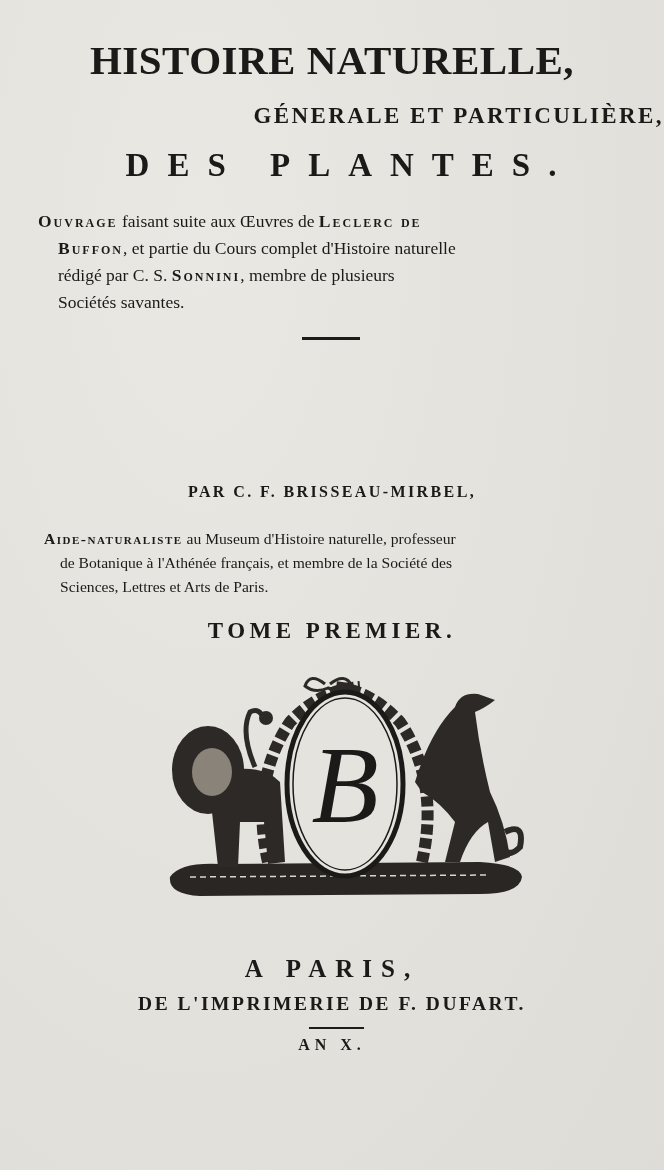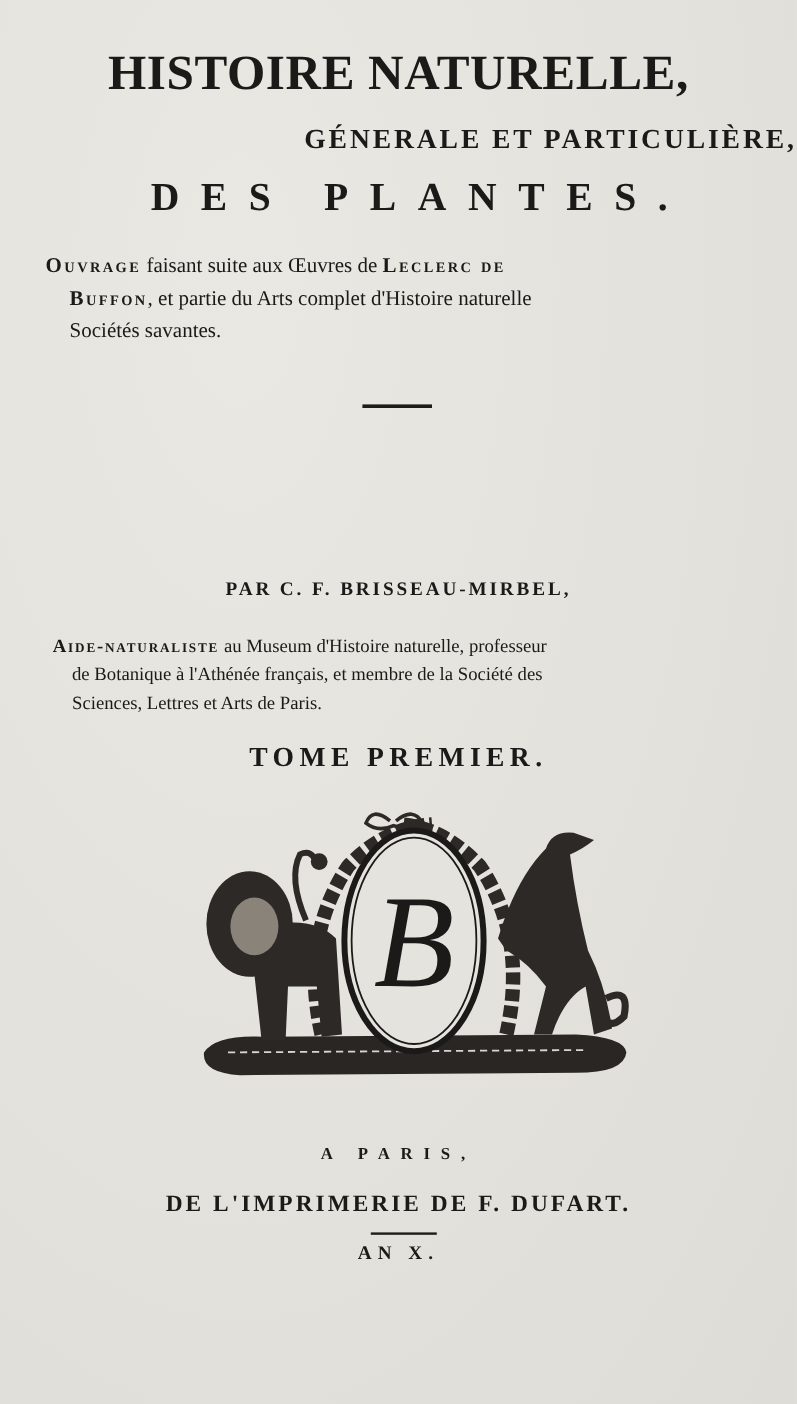--- a/index.html
+++ b/index.html
@@ -20,36 +20,37 @@
     .para .indent { display:block; padding-left:20px; }
     .sc { font-variant: small-caps; letter-spacing:2px; font-weight:bold; }
     .rule { position:absolute; height:3px; background:#1e1c1a; }
     .traite { position:absolute; left:38px; width:600px; font-size:17px; font-weight:bold; letter-spacing:2.6px; line-height:28px; }
     .traite div:nth-child(n+2) { padding-left:30px; }
     .par { top:483px; font-size:16px; font-weight:bold; letter-spacing:2.4px; }
     .aide { position:absolute; left:44px; width:590px; font-size:15.6px; line-height:24px; }
     .aide .indent { padding-left:16px; display:block; }
     .tome { top:618px; font-size:23px; font-weight:bold; letter-spacing:4.5px; }
     .vignette { position:absolute; left:160px; top:672px; width:370px; height:235px; }
-    .paris { top:955px; font-size:14px; font-weight:bold; letter-spacing:9px; }
+    .paris { top:955px; font-size:25px; font-weight:bold; letter-spacing:9px; }
     .impr { top:993px; font-size:19.5px; font-weight:bold; letter-spacing:2.5px; }
     .anx { top:1036px; font-size:16px; font-weight:bold; letter-spacing:5px; }
   </style>
 </head>
 <body>
 
 <div class="page">
 
   <div class="line t1">HISTOIRE NATURELLE,</div>
   <div class="line t2">GÉNERALE ET PARTICULIÈRE,</div>
   <div class="line t3">DES PLANTES.</div>
 
   <div class="para" style="top:208px;">
     <span><span class="sc">Ouvrage</span><span> faisant suite aux Œuvres de </span><span class="sc">Leclerc de</span></span>
-    <span class="indent"><span class="sc">Buffon</span><span>, et partie du Arts complet d'Histoire naturelle</span></span>
+    <span class="indent"><span class="sc">Buffon</span><span>, et partie du Cours complet d'Histoire naturelle</span></span>
+    <span class="indent"><span>rédigé par C. S. </span><span class="sc">Sonnini</span><span>, membre de plusieurs</span></span>
     <span class="indent">Sociétés savantes.</span>
   </div>
 
   <div class="rule" style="left:302px; top:337px; width:58px;"></div>
 
 
   <div class="line par">PAR C. F. BRISSEAU-MIRBEL,</div>
 
   <div class="aide" style="top:527px;">
     <span><span class="sc" style="letter-spacing:1.5px;">Aide-naturaliste</span><span> au Museum d'Histoire naturelle, professeur</span></span>

